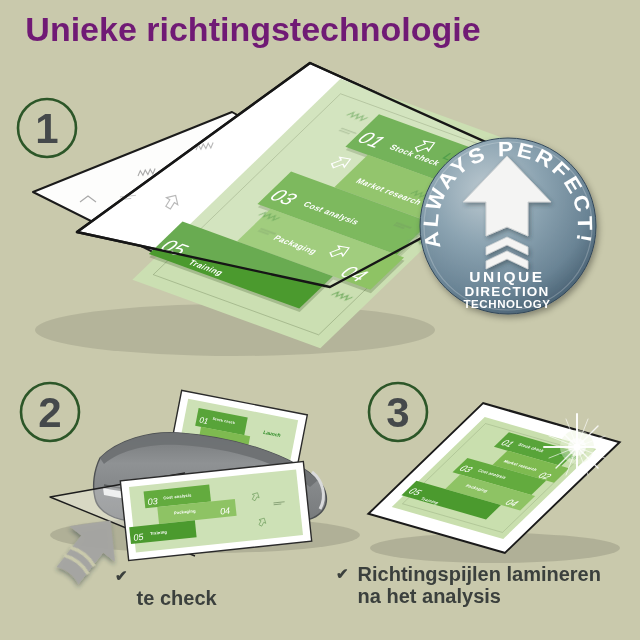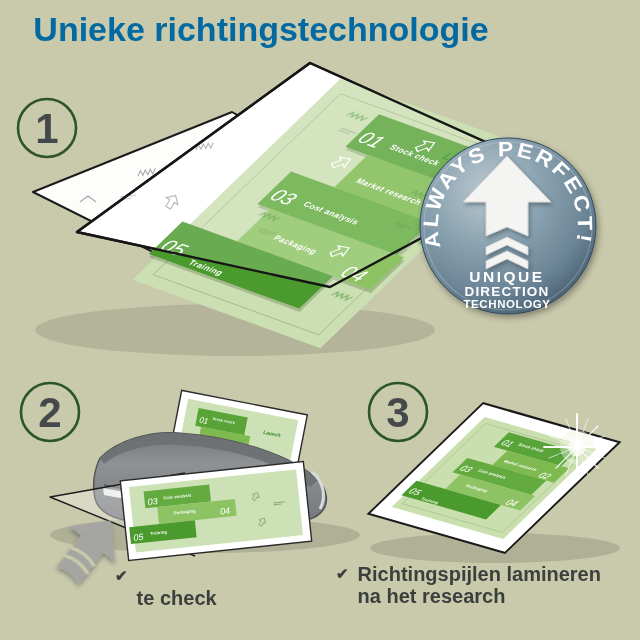--- a/index.html
+++ b/index.html
@@ -3,22 +3,22 @@
 <meta charset="utf-8">
 <style>
   html,body{margin:0;padding:0;}
   body{
     width:640px;height:640px;position:relative;overflow:hidden;
     background:#c9c9ac;
     font-family:"Liberation Sans", sans-serif;
   }
   .stage{position:absolute;left:0;top:0;width:640px;height:640px;}
   .title{
-    position:absolute;left:8px;top:10px;width:506px;text-align:center;
-    font-size:34px;font-weight:bold;color:#0369a1;letter-spacing:0px;
+    position:absolute;left:0;top:10px;width:506px;text-align:center;
+    font-size:34px;font-weight:bold;color:#701a75;letter-spacing:0px;
   }
   .caption{
     position:absolute;display:flex;align-items:flex-start;gap:9px;
     color:#3b403d;font-weight:bold;font-size:20px;line-height:22px;
   }
   .caption .check{font-size:15px;line-height:22px;}
   .cap2{left:115px;top:565px;}
   .cap3{left:336px;top:563px;}
   svg{position:absolute;left:0;top:0;}
   
@@ -273,16 +273,16 @@
     <span class="check">✔</span>
     <span>
       <br>
       <span>te check</span>
     </span>
   </div>
   <div class="caption cap3">
     <span class="check">✔</span>
     <span>
       <span>Richtingspijlen lamineren</span><br>
-      <span>na het research</span>
+      <span>na het analysis</span>
     </span>
   </div>
 </div>
 
 </body></html>

